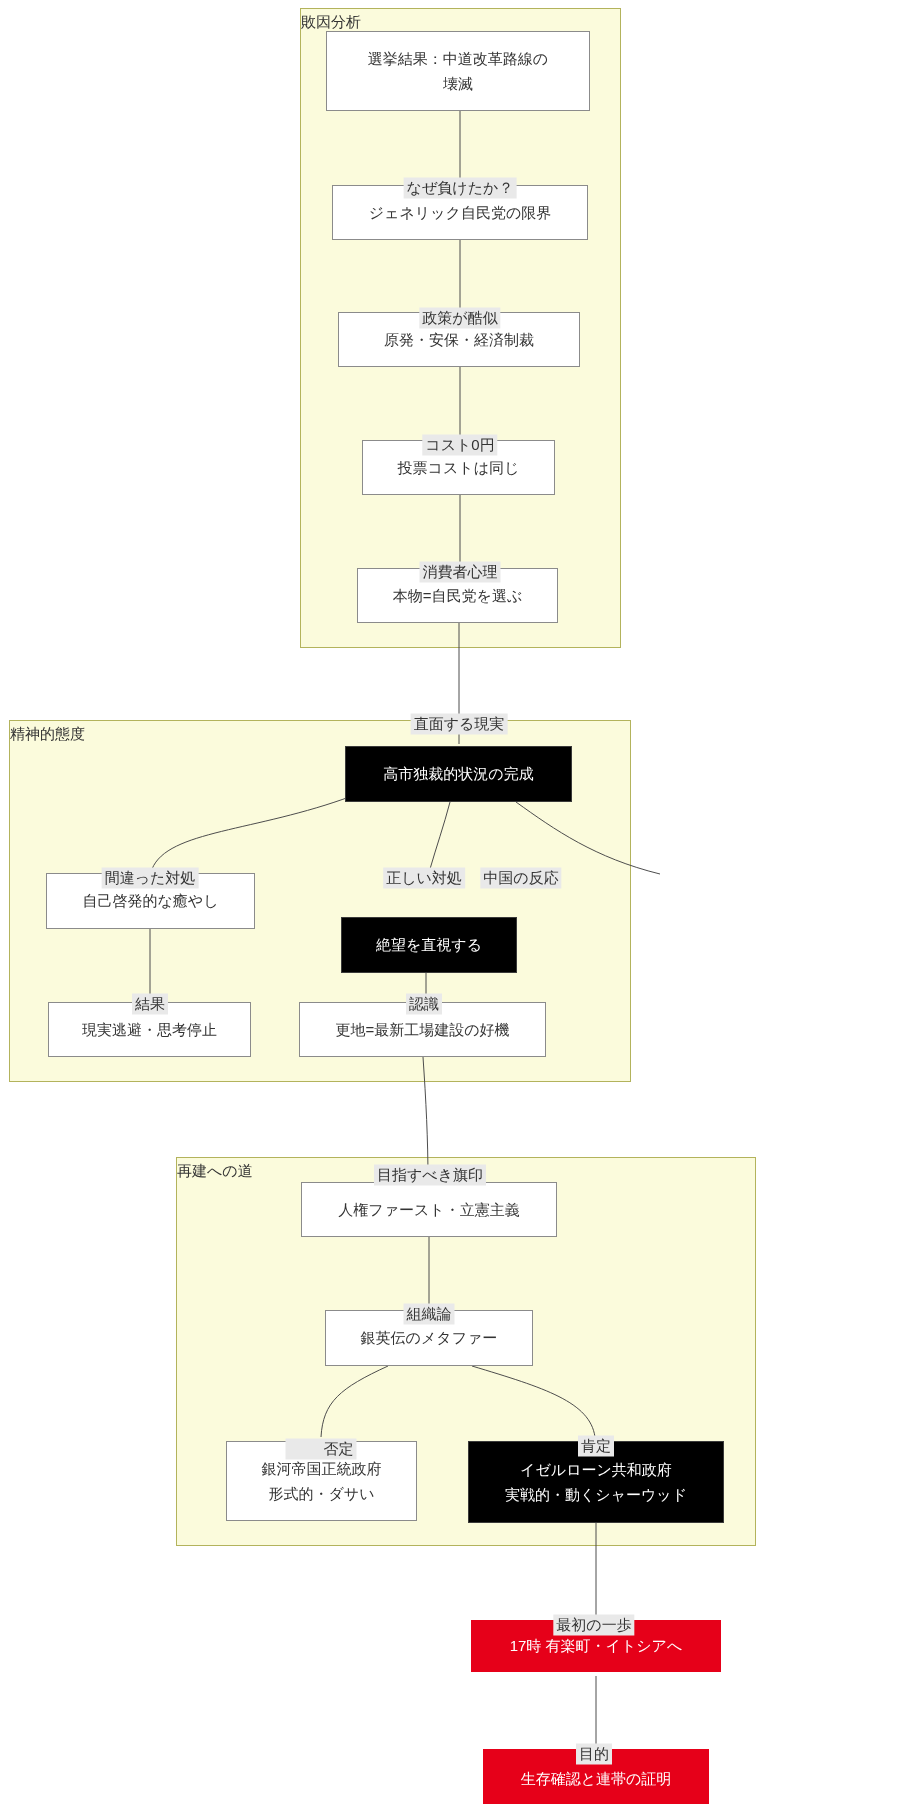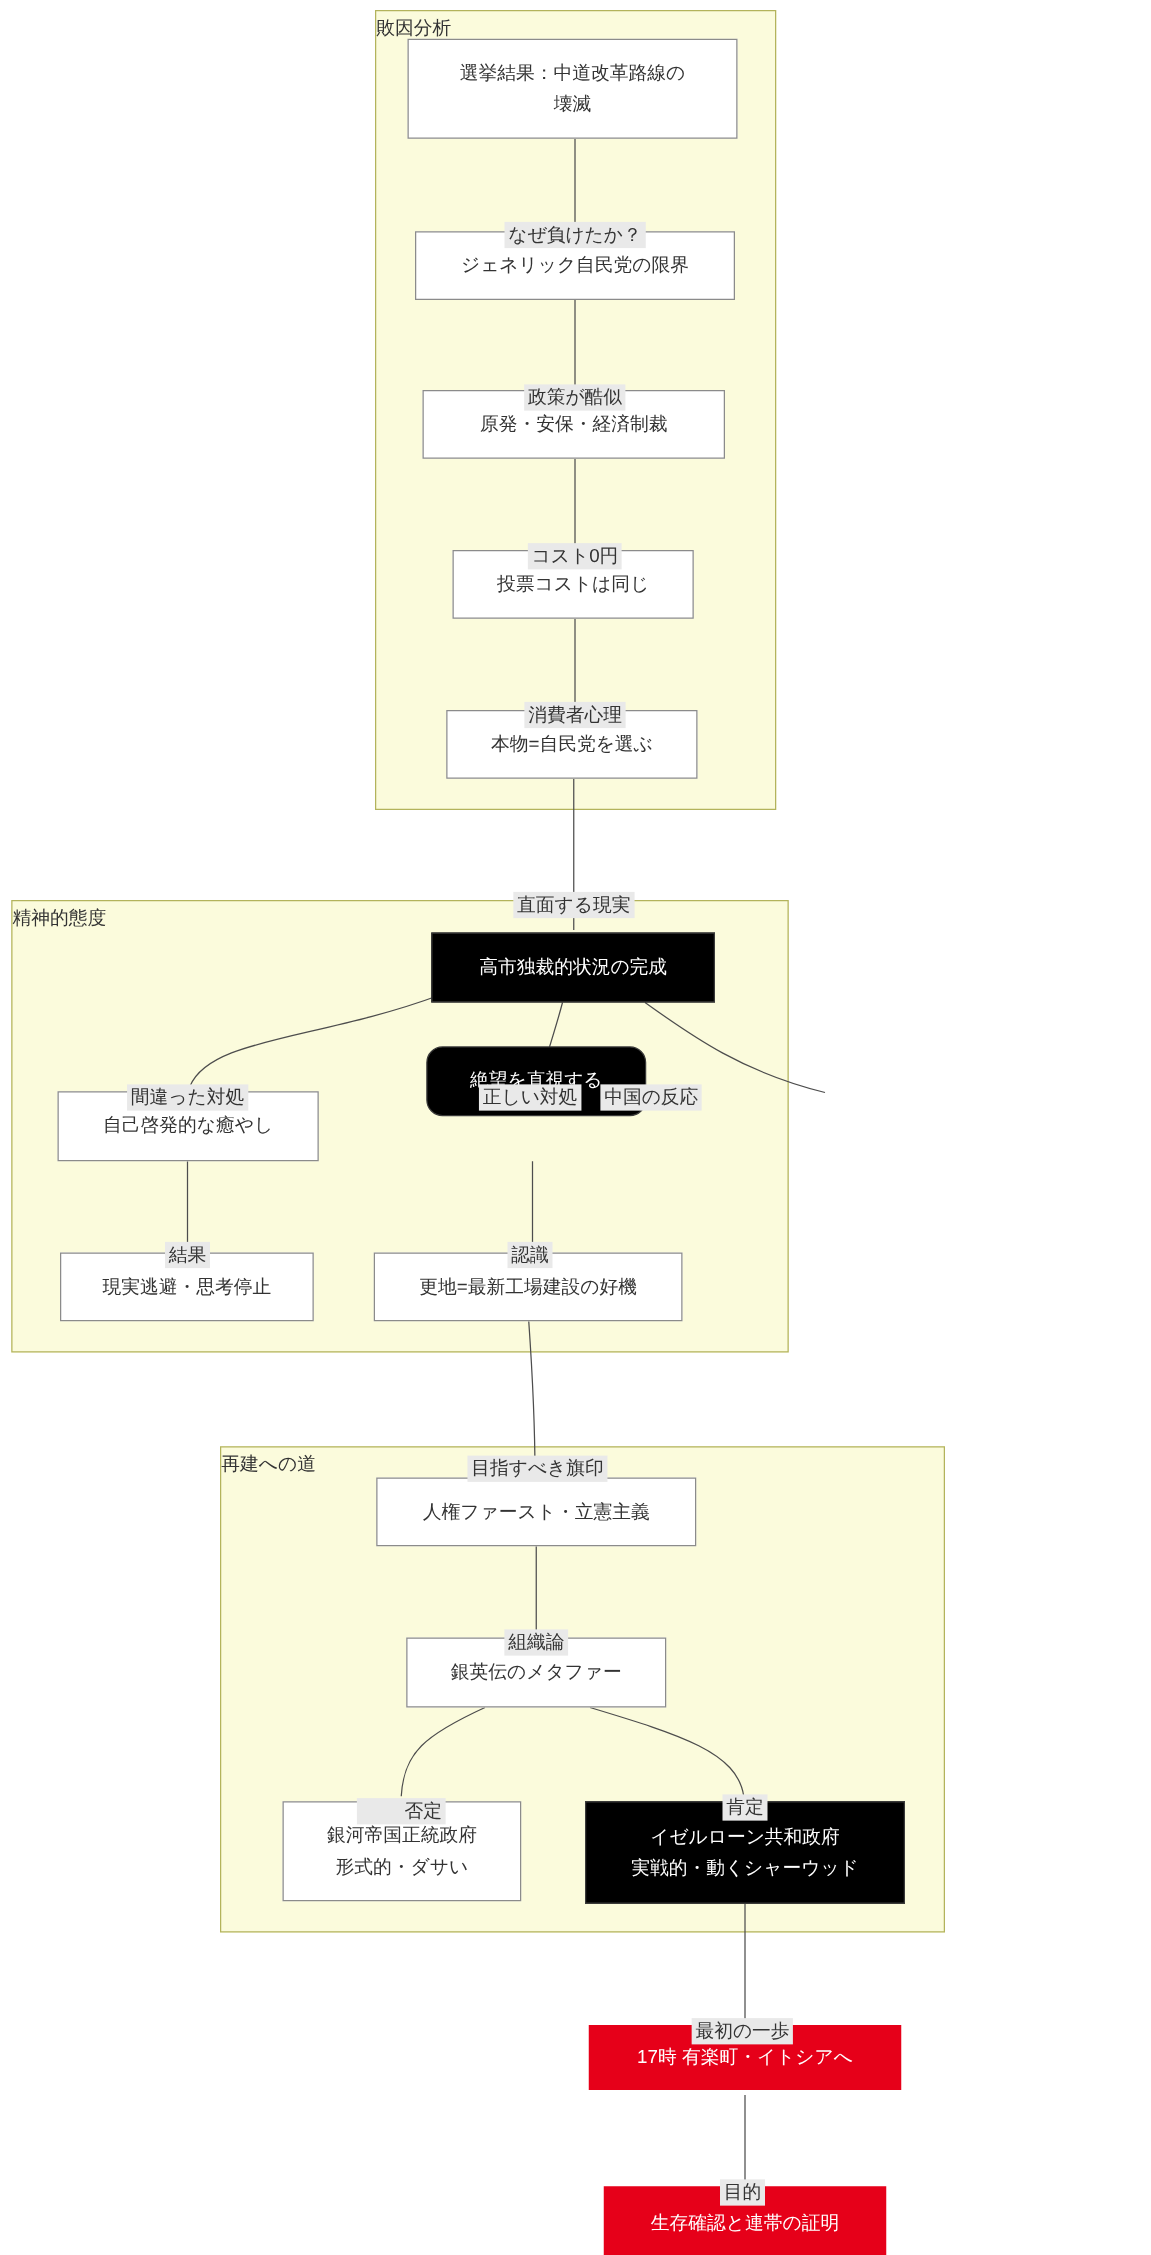--- a/index.html
+++ b/index.html
@@ -81,21 +81,21 @@
 
   <div class="node" style="left:326px;top:31px;width:264px;height:80px;">選挙結果：中道改革路線の
 壊滅</div>
   <div class="node" style="left:332px;top:185px;width:256px;height:55px;">ジェネリック自民党の限界</div>
   <div class="node" style="left:338px;top:312px;width:242px;height:55px;">原発・安保・経済制裁</div>
   <div class="node" style="left:362px;top:440px;width:193px;height:55px;">投票コストは同じ</div>
   <div class="node" style="left:357px;top:568px;width:201px;height:55px;">本物=自民党を選ぶ</div>
 
   <div class="node black" style="left:345px;top:746px;width:227px;height:56px;">高市独裁的状況の完成</div>
   <div class="node" style="left:46px;top:873px;width:209px;height:56px;">自己啓発的な癒やし</div>
-  <div class="node black" style="left:341px;top:837px;width:176px;height:56px;border-radius:13px;">絶望を直視する</div>
+  <div class="node black" style="left:341px;top:917px;width:176px;height:56px;">絶望を直視する</div>
   <div class="node" style="left:48px;top:1002px;width:203px;height:55px;">現実逃避・思考停止</div>
   <div class="node" style="left:299px;top:1002px;width:247px;height:55px;">更地=最新工場建設の好機</div>
 
   <div class="node" style="left:301px;top:1182px;width:256px;height:55px;">人権ファースト・立憲主義</div>
   <div class="node" style="left:325px;top:1310px;width:208px;height:56px;">銀英伝のメタファー</div>
   <div class="node" style="left:226px;top:1441px;width:191px;height:80px;">銀河帝国正統政府
 形式的・ダサい</div>
   <div class="node black" style="left:468px;top:1441px;width:256px;height:82px;">イゼルローン共和政府
 実戦的・動くシャーウッド</div>
 

